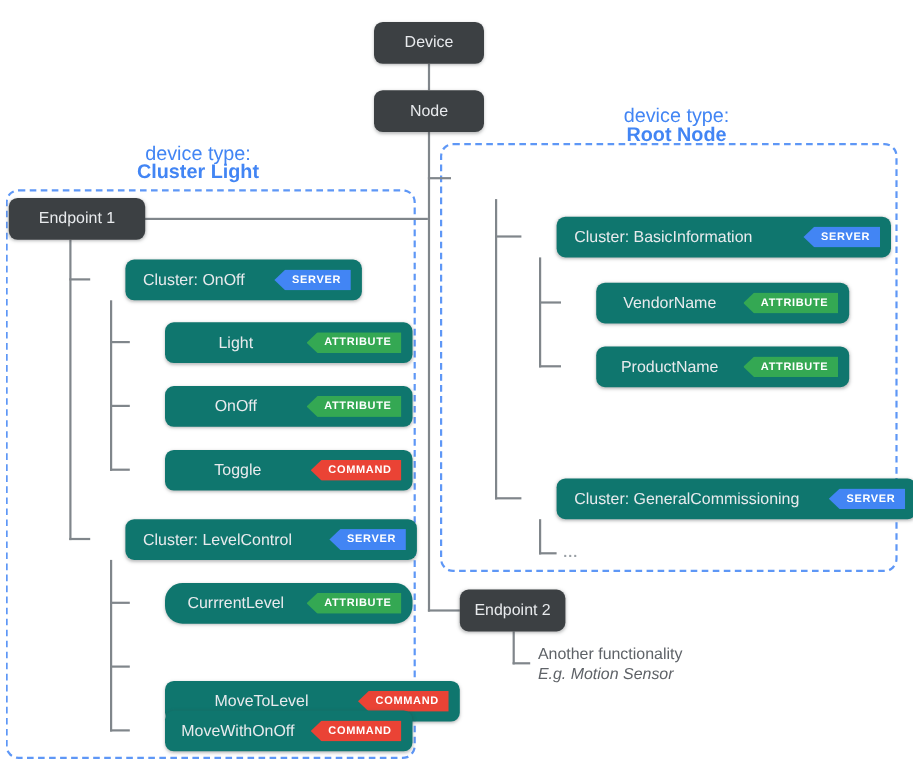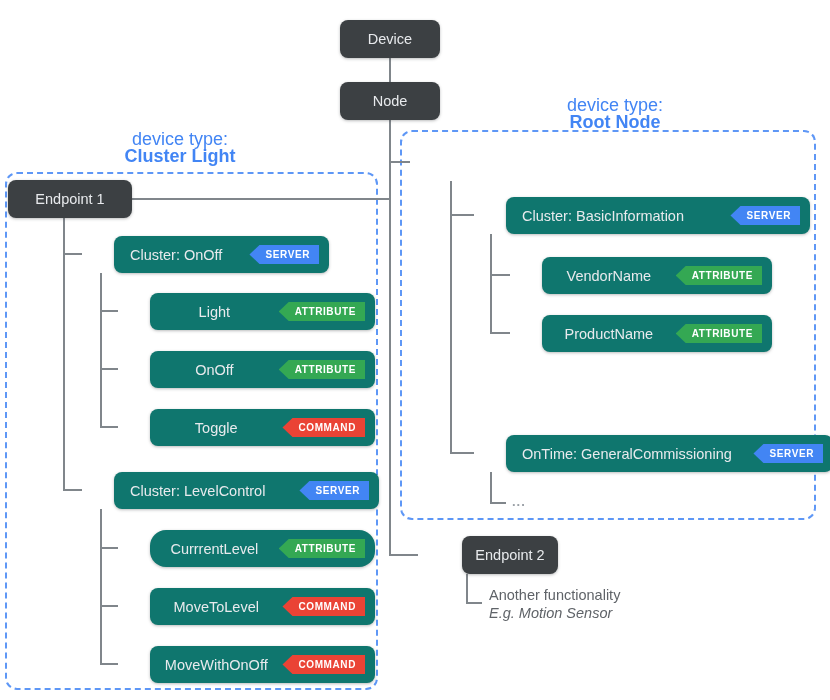--- a/index.html
+++ b/index.html
@@ -128,21 +128,21 @@
   </div>
 
   <div class="row" style="left:82px; top:472px; width:265px;">
     <span class="lbl-left">Cluster: LevelControl</span>
     <span class="badge server">SERVER</span>
   </div>
   <div class="row" style="left:118px; top:530px; width:225px;border-radius:16px;">
     <span class="lbl-center">CurrrentLevel</span>
     <span class="badge attribute">ATTRIBUTE</span>
   </div>
-  <div class="row" style="left:118px; top:588px; width:225px;">
+  <div class="row" style="left:118px; top:619px; width:268px;">
     <span class="lbl-center">MoveToLevel</span>
     <span class="badge command">COMMAND</span>
   </div>
   <div class="row" style="left:118px; top:646px; width:225px;">
     <span class="lbl-center">MoveWithOnOff</span>
     <span class="badge command">COMMAND</span>
   </div>
 
 
   <div class="row" style="left:474px; top:197px; width:304px;">
@@ -152,26 +152,26 @@
   <div class="row" style="left:510px; top:257px; width:230px;">
     <span class="lbl-center">VendorName</span>
     <span class="badge attribute">ATTRIBUTE</span>
   </div>
   <div class="row" style="left:510px; top:315px; width:230px;">
     <span class="lbl-center">ProductName</span>
     <span class="badge attribute">ATTRIBUTE</span>
   </div>
 
   <div class="row" style="left:474px; top:435px; width:327px;">
-    <span class="lbl-left">OnTime: GeneralCommissioning</span>
+    <span class="lbl-left">Cluster: GeneralCommissioning</span>
     <span class="badge server">SERVER</span>
   </div>
   <div class="ellipsis" style="left:512px; top:494px;">...</div>
 
-  <div class="box" style="left:418px; top:536px; width:96px;margin-left:44px;">
+  <div class="box" style="left:418px; top:536px; width:96px;">
     <span>Endpoint 2</span>
   </div>
   <div class="annotation" style="left:489px; top:586px;">
     <div>Another functionality</div>
     <div class="ital">E.g. Motion Sensor</div>
   </div>
 
 </div>
 
 </body></html>

